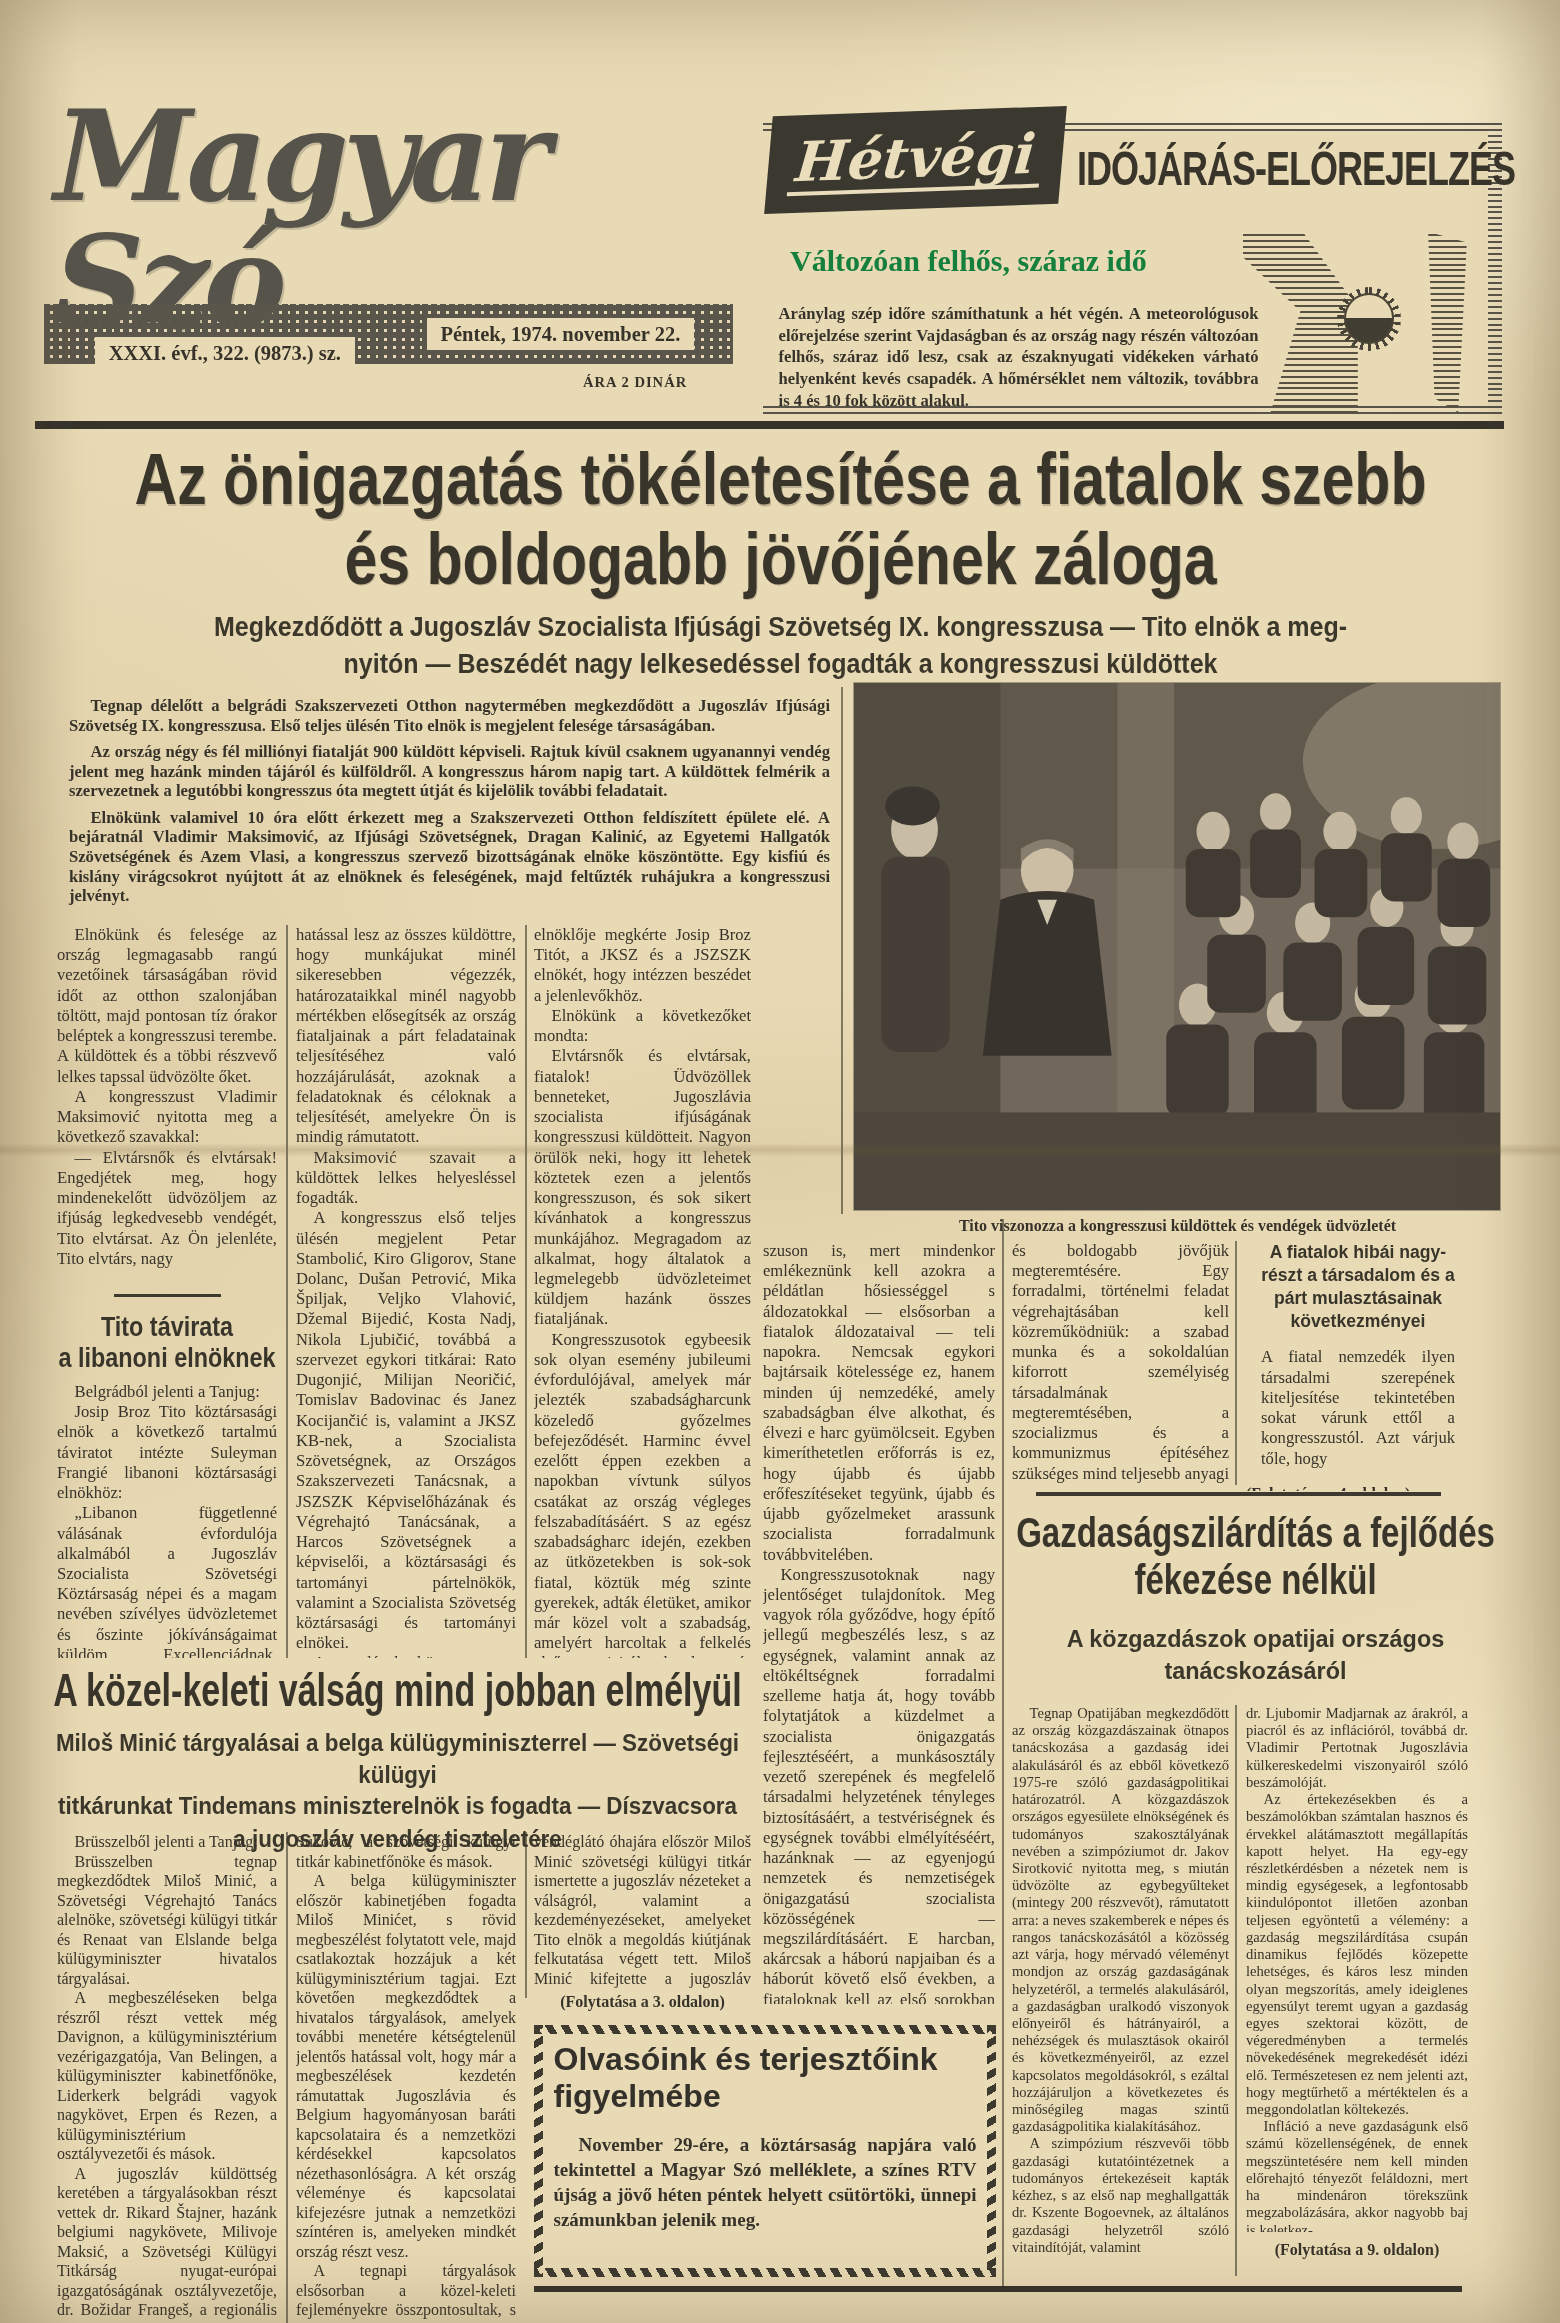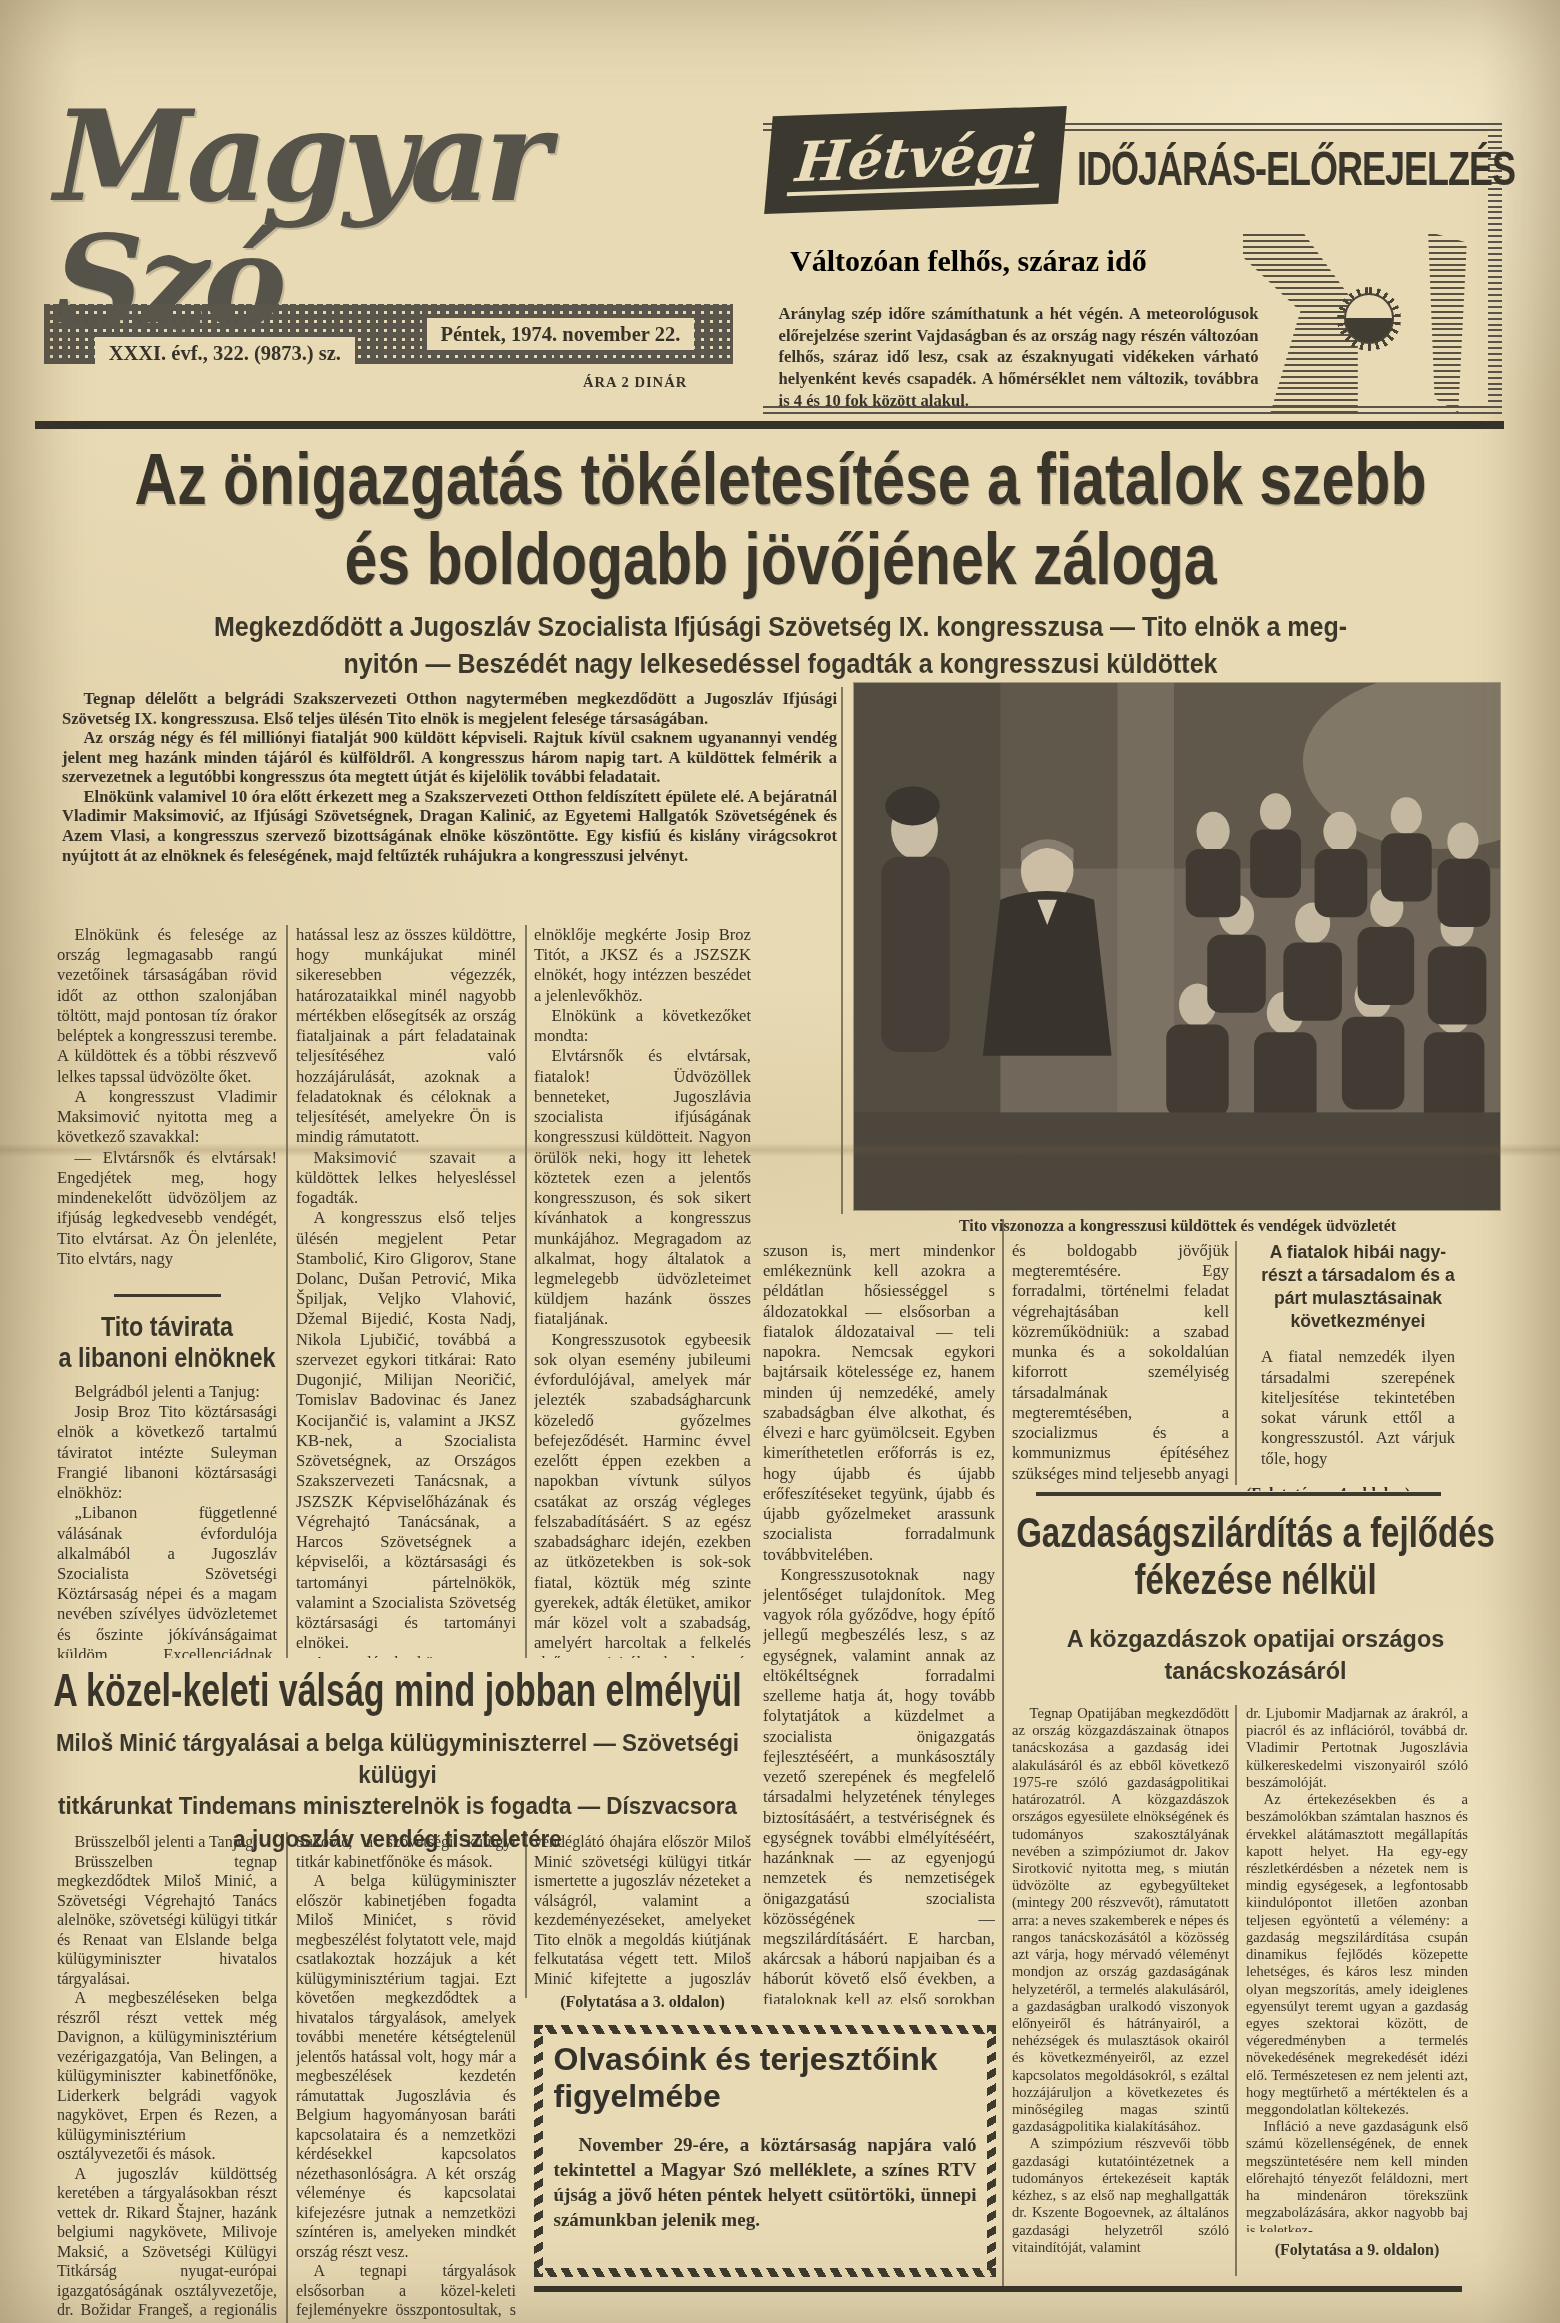--- a/index.html
+++ b/index.html
@@ -34,21 +34,21 @@
   .weather{position:absolute;left:763px;top:119px;width:739px;height:295px;
     background:repeating-linear-gradient(0deg,#59544a 0 2px, rgba(0,0,0,0) 2px 5.9px);}
   .weather-in{position:absolute;left:0;top:11.7px;right:13.7px;bottom:11.7px;background:#e8dab4;}
   .weather-badge{position:absolute;left:5.9px;top:-7.8px;width:293px;height:98px;background:#3b382f;
     transform:skewX(-7deg) rotate(-2deg);display:flex;align-items:center;justify-content:center;}
   .weather-badge span{font-family:"DejaVu Serif",serif;font-style:italic;font-weight:bold;
     font-size:55px;color:#e9ddbc;border-bottom:4.9px solid #e9ddbc;line-height:1.1;padding:0 5.9px;}
   .weather-title{position:absolute;left:314px;top:9.8px;width:419px;white-space:nowrap;
     font-family:"Liberation Sans",sans-serif;font-weight:800;font-size:36px;letter-spacing:-1px;
     transform:scaleY(1.35);transform-origin:top left;color:#39352b;}
-  .weather-sub{position:absolute;left:27px;top:113px;width:468px;font-weight:bold;font-size:30px;color:#000000;}
+  .weather-sub{position:absolute;left:27px;top:113px;width:468px;font-weight:bold;font-size:30px;color:#15803d;}
   .weather-body{position:absolute;left:15.6px;top:172px;width:480px;font-weight:bold;
     font-size:16.6px;line-height:1.32;text-align:justify;}
   .weather-art{position:absolute;right:21.5px;top:101px;width:224px;height:181px;}
   .wa-bar1{position:absolute;left:0;top:0;width:115px;height:181px;
     background:repeating-linear-gradient(0deg,#575141 0 2px, rgba(0,0,0,0) 2px 5.9px);
     clip-path:polygon(0 0,52% 0,100% 42%,100% 100%,24% 100%,50% 44%,0 14%);}
   .wa-bar2{position:absolute;right:0;top:0;width:43px;height:181px;
     background:repeating-linear-gradient(0deg,#575141 0 2px, rgba(0,0,0,0) 2px 5.9px);
     clip-path:polygon(10% 0,100% 6%,80% 100%,25% 92%);}
   .sun{position:absolute;left:94px;top:55px;width:64px;height:64px;border-radius:50%;
@@ -62,21 +62,21 @@
   
   .headline1{position:absolute;left:59px;top:441px;width:1443px;text-align:center;
     font-family:"Liberation Sans",sans-serif;font-weight:800;font-size:59px;line-height:1.1;
     transform:scaleY(1.22);transform-origin:top center;white-space:pre-line;color:#3a352b;
     text-shadow:1px 1px 0 rgba(58,53,43,.25);}
   .subhead1{position:absolute;left:59px;top:609px;width:1443px;text-align:center;
     font-family:"Liberation Sans",sans-serif;font-weight:700;font-size:25px;line-height:1.35;
     transform:scaleY(1.08);transform-origin:top center;white-space:pre-line;color:#3c372b;}
   .lead{position:absolute;left:62px;top:689px;width:775px;font-weight:bold;
     font-size:16.6px;line-height:1.18;}
-  .lead p{margin:0;text-indent:21.5px;text-align:justify;font-family:Liberation Serif, serif;}
+  .lead p{margin:7px;text-indent:21.5px;text-align:justify;font-family:Liberation Serif, serif;}
   
   .photo{position:absolute;left:854px;top:683px;width:646px;height:527px;overflow:hidden;
     box-shadow:0 0 0 1px rgba(60,55,45,.4);}
   .caption{position:absolute;left:858px;top:1217px;width:639px;text-align:center;
     font-weight:bold;font-size:16px;}
   
   .col{position:absolute;font-size:16.6px;line-height:1.22;overflow:hidden;}
   .col p{margin:0;text-indent:17.6px;text-align:justify;}
   .cont-first p:first-child{text-indent:0;}
   .end-rule{width:107px;height:2.9px;background:#3e3a30;margin:25px auto 15.6px auto;}

